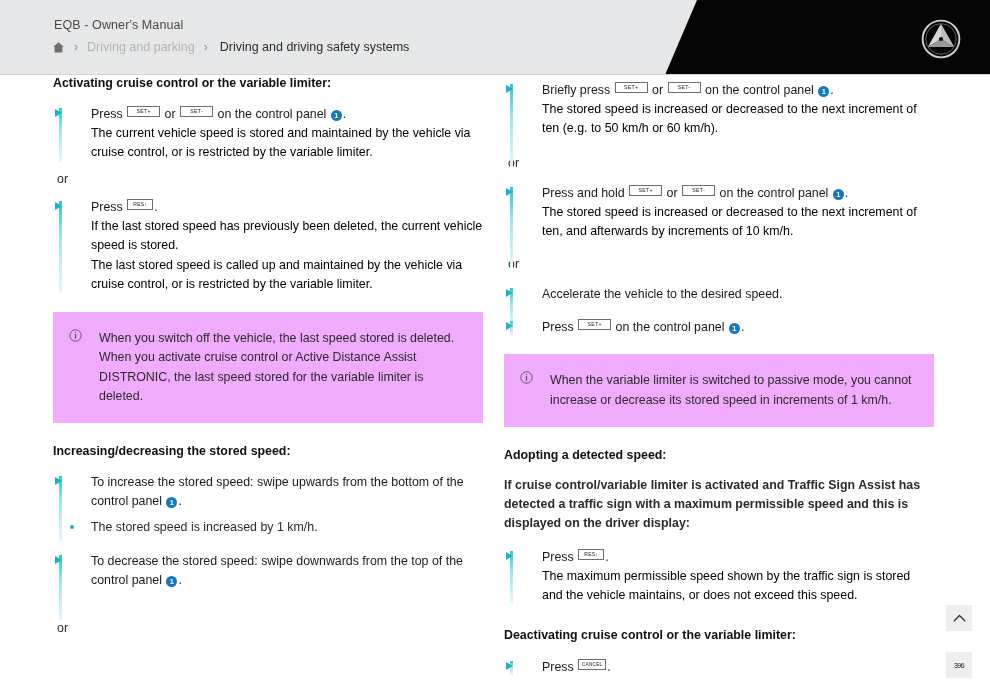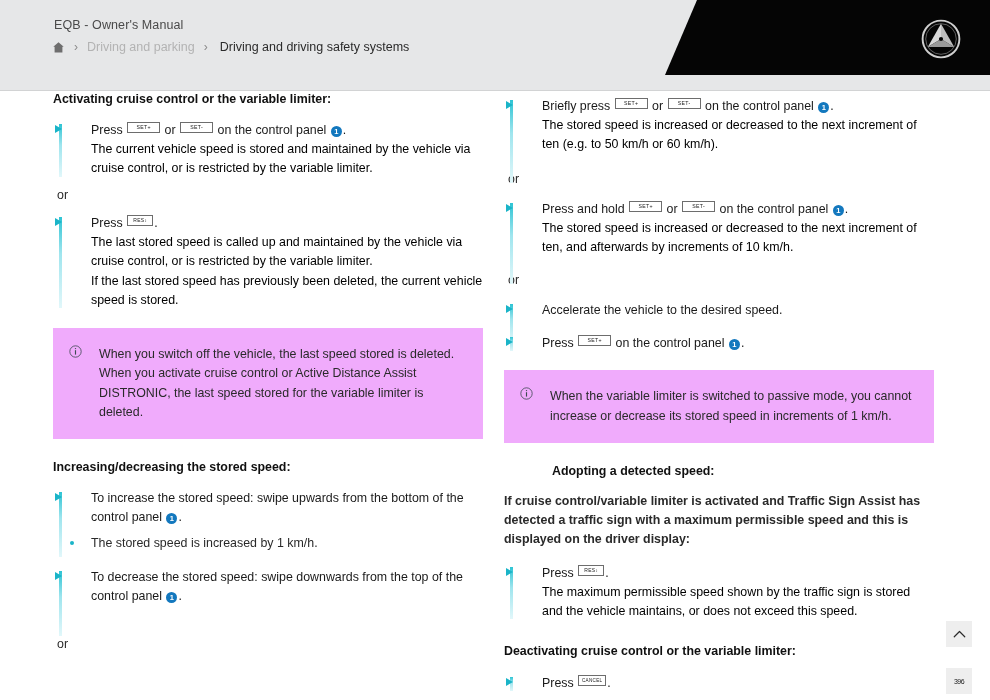--- a/index.html
+++ b/index.html
@@ -8,21 +8,21 @@
     width: 990px; height: 700px;
     background: #ffffff;
     font-family: "Liberation Sans", sans-serif;
     overflow: hidden;
   }
 
   
   .header {
     position: relative;
     width: 990px;
-    height: 91px;
+    height: 75px;
     background: #e6e7e8;
     overflow: hidden;
   }
   .header-black {
     position: absolute;
     top: 0; right: 0;
     width: 330px; height: 75px;
     background: #050505;
     clip-path: polygon(37px 0, 100% 0, 100% 100%, 5px 100%);
   }
@@ -273,22 +273,22 @@
 
     <div class="or-word" style="margin-top:8px;">or</div>
 
     <div class="action" style="margin-top:10px;">
       <div class="bar"></div>
       <div class="tri"></div>
       <div class="line first">
         <span>Press</span>
         <span class="key res"><span>RES</span><span class="sub">↕</span></span><span>.</span>
       </div>
+      <div class="line">If the last stored speed has previously been deleted, the current vehicle speed is stored.</div>
       <div class="line">The last stored speed is called up and maintained by the vehicle via cruise control, or is restricted by the variable limiter.</div>
-      <div class="line">If the last stored speed has previously been deleted, the current vehicle speed is stored.</div>
     </div>
 
     <div class="infobox" style="margin-top:18px;">
       <svg class="i-icon" viewBox="0 0 16 16">
         <circle cx="8" cy="8" r="7" fill="none" stroke="#3d4a52" stroke-width="1"></circle>
         <circle cx="8" cy="4.4" r="0.85" fill="#3d4a52"></circle>
         <rect x="7.3" y="6.4" width="1.4" height="5.4" fill="#3d4a52"></rect>
       </svg>
       <div class="itext">When you switch off the vehicle, the last speed stored is deleted. When you activate cruise control or Active Distance Assist DISTRONIC, the last speed stored for the variable limiter is deleted.</div>
     </div>
@@ -373,21 +373,21 @@
 
     <div class="infobox" style="margin-top:17px;">
       <svg class="i-icon" viewBox="0 0 16 16">
         <circle cx="8" cy="8" r="7" fill="none" stroke="#3d4a52" stroke-width="1"></circle>
         <circle cx="8" cy="4.4" r="0.85" fill="#3d4a52"></circle>
         <rect x="7.3" y="6.4" width="1.4" height="5.4" fill="#3d4a52"></rect>
       </svg>
       <div class="itext">When the variable limiter is switched to passive mode, you cannot increase or decrease its stored speed in increments of 1 km/h.</div>
     </div>
 
-    <div class="sec-title" style="margin-top:20px;margin-left:48px;">Adopting a detected speed:</div>
+    <div class="sec-title" style="margin-top:20px;">Adopting a detected speed:</div>
 
     <div class="para" style="margin-top:11px;font-weight:bold;">If cruise control/variable limiter is activated and Traffic Sign Assist has detected a traffic sign with a maximum permissible speed and this is displayed on the driver display:</div>
 
     <div class="action" style="margin-top:14px;">
       <div class="bar"></div>
       <div class="tri"></div>
       <div class="line first">
         <span>Press</span>
         <span class="key res"><span>RES</span><span class="sub">↕</span></span><span>.</span>
       </div>

